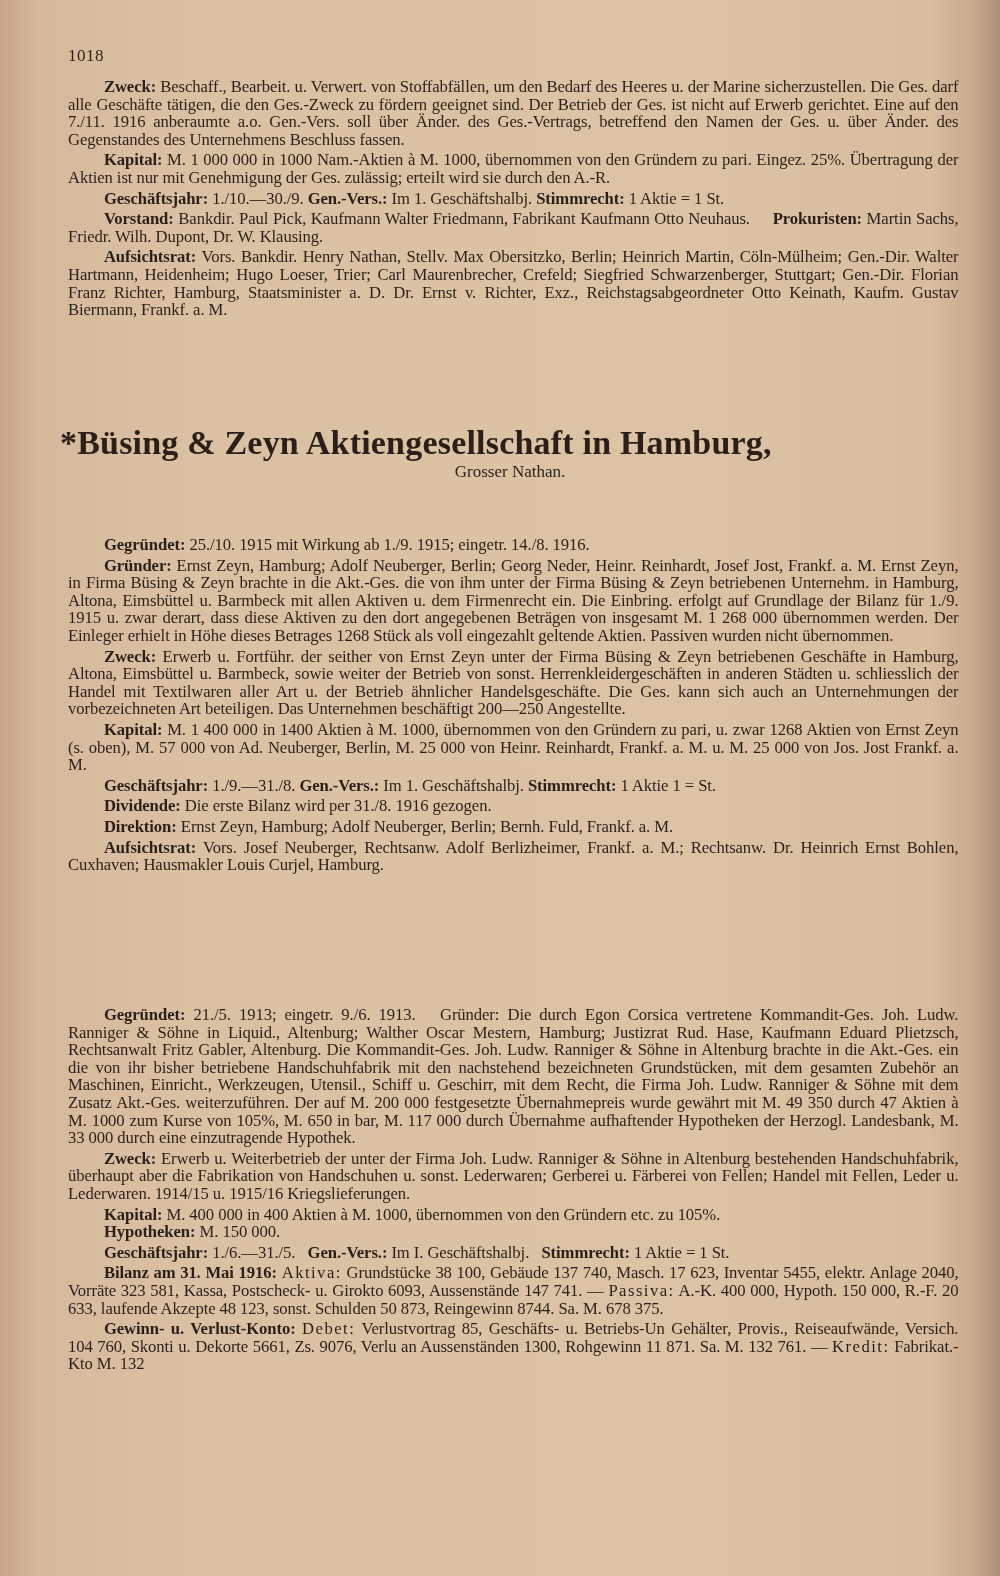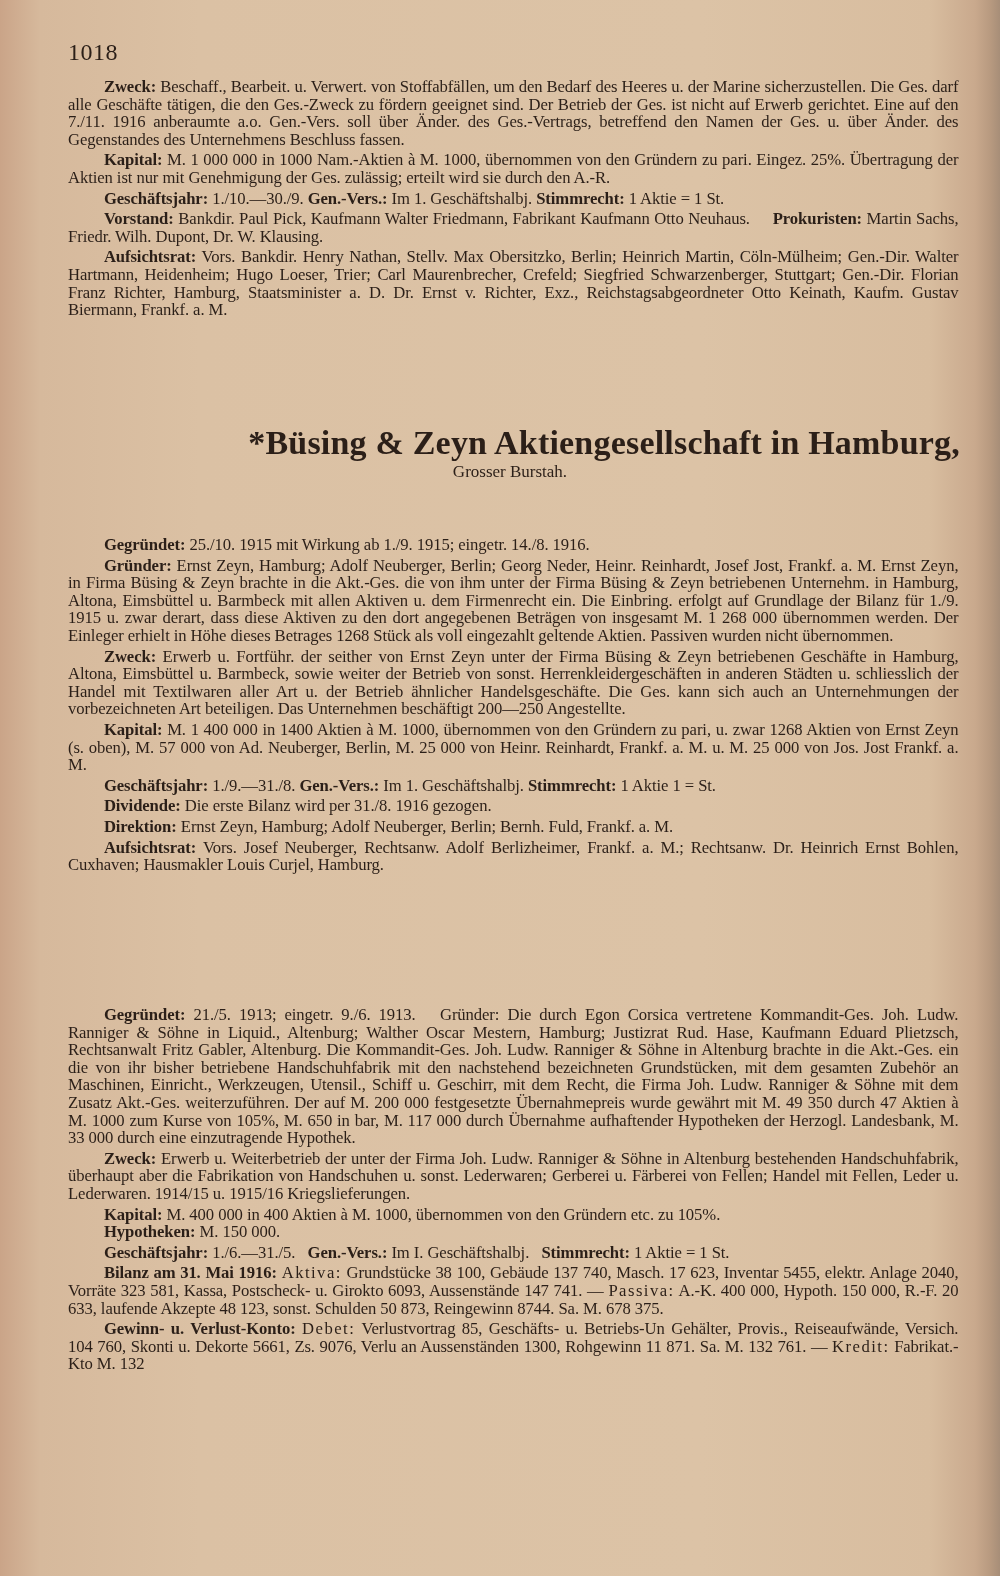--- a/index.html
+++ b/index.html
@@ -5,31 +5,31 @@
   html, body { margin:0; padding:0; }
   body {
     width:1000px; height:1576px; overflow:hidden;
     background: linear-gradient(90deg, #caa488 0px, #d6b99c 40px, #dbc1a4 200px, #dcc3a6 700px, #d8bd9f 930px, #c9a98d 975px, #b89a80 990px, #a78e78 1000px);
     font-family: "Liberation Serif", "DejaVu Serif", serif;
     color:#2b1f18;
     position:relative;
   }
   .page { position:absolute; left:0; top:0; width:1000px; height:1576px; }
   .header { position:absolute; top:34px; left:68px; width:890px; height:26px; }
-  .pagenum { position:absolute; left:0; top:5px; font-size:24px; letter-spacing:0.5px; }
+  .pagenum { position:absolute; left:0; top:12px; font-size:17px; letter-spacing:0.5px; }
   .running { position:absolute; left:0; right:0; top:2px; text-align:center; font-size:17px; letter-spacing:0.2px; }
   .col { position:absolute; left:68px; width:890px; }
   p.para {
     margin:0; font-size:17.2px; line-height:17.6px; text-align:justify; text-align-last:left;
     text-indent:37px; letter-spacing:-0.1px; transform:scaleX(0.97); transform-origin:left top; width:918px;
   }
   .lbl { font-weight:bold; }
   .sp { letter-spacing:1.5px; }
   h2.company {
-    margin:0; font-weight:bold; text-align:right; letter-spacing:0.2px;
+    margin:0; font-weight:bold; text-align:left; letter-spacing:0.2px;
     font-family: "Liberation Serif", "DejaVu Serif", serif;
   }
   .sub { text-align:center; font-size:17px; margin:0; }
 </style>
 </head>
 <body>
 
 <div class="page">
 
   <div class="header">
@@ -60,21 +60,21 @@
       <span class="lbl">Prokuristen:</span>
       <span>Martin Sachs, Friedr. Wilh. Dupont, Dr. W. Klausing.</span>
     </p>
     <p class="para" style="margin-top:3px;">
       <span class="lbl">Aufsichtsrat:</span>
       <span>Vors. Bankdir. Henry Nathan, Stellv. Max Obersitzko, Berlin; Heinrich Martin, Cöln-Mülheim; Gen.-Dir. Walter Hartmann, Heidenheim; Hugo Loeser, Trier; Carl Maurenbrecher, Crefeld; Siegfried Schwarzenberger, Stuttgart; Gen.-Dir. Florian Franz Richter, Hamburg, Staatsminister a. D. Dr. Ernst v. Richter, Exz., Reichstagsabgeordneter Otto Keinath, Kaufm. Gustav Biermann, Frankf. a. M.</span>
     </p>
   </div>
 
   <h2 class="company" style="position:absolute; top:424px; left:60px; width:900px; font-size:34px; line-height:38px;">*Büsing &amp; Zeyn Aktiengesellschaft in Hamburg,</h2>
-  <p class="sub" style="position:absolute; top:462px; left:60px; width:900px;">Grosser Burstah.</p>
+  <p class="sub" style="position:absolute; top:462px; left:60px; width:900px;">Grosser Nathan.</p>
 
   <div class="col" style="top:488px;margin-top:48px;">
     <p class="para">
       <span class="lbl">Gegründet:</span>
       <span>25./10. 1915 mit Wirkung ab 1./9. 1915; eingetr. 14./8. 1916.</span>
     </p>
     <p class="para" style="margin-top:3px;">
       <span class="lbl">Gründer:</span>
       <span>Ernst Zeyn, Hamburg; Adolf Neuberger, Berlin; Georg Neder, Heinr. Reinhardt, Josef Jost, Frankf. a. M. Ernst Zeyn, in Firma Büsing &amp; Zeyn brachte in die Akt.-Ges. die von ihm unter der Firma Büsing &amp; Zeyn betriebenen Unternehm. in Hamburg, Altona, Eimsbüttel u. Barmbeck mit allen Aktiven u. dem Firmenrecht ein. Die Einbring. erfolgt auf Grundlage der Bilanz für 1./9. 1915 u. zwar derart, dass diese Aktiven zu den dort angegebenen Beträgen von insgesamt M. 1 268 000 übernommen werden. Der Einleger erhielt in Höhe dieses Betrages 1268 Stück als voll eingezahlt geltende Aktien. Passiven wurden nicht übernommen.</span>
     </p>

